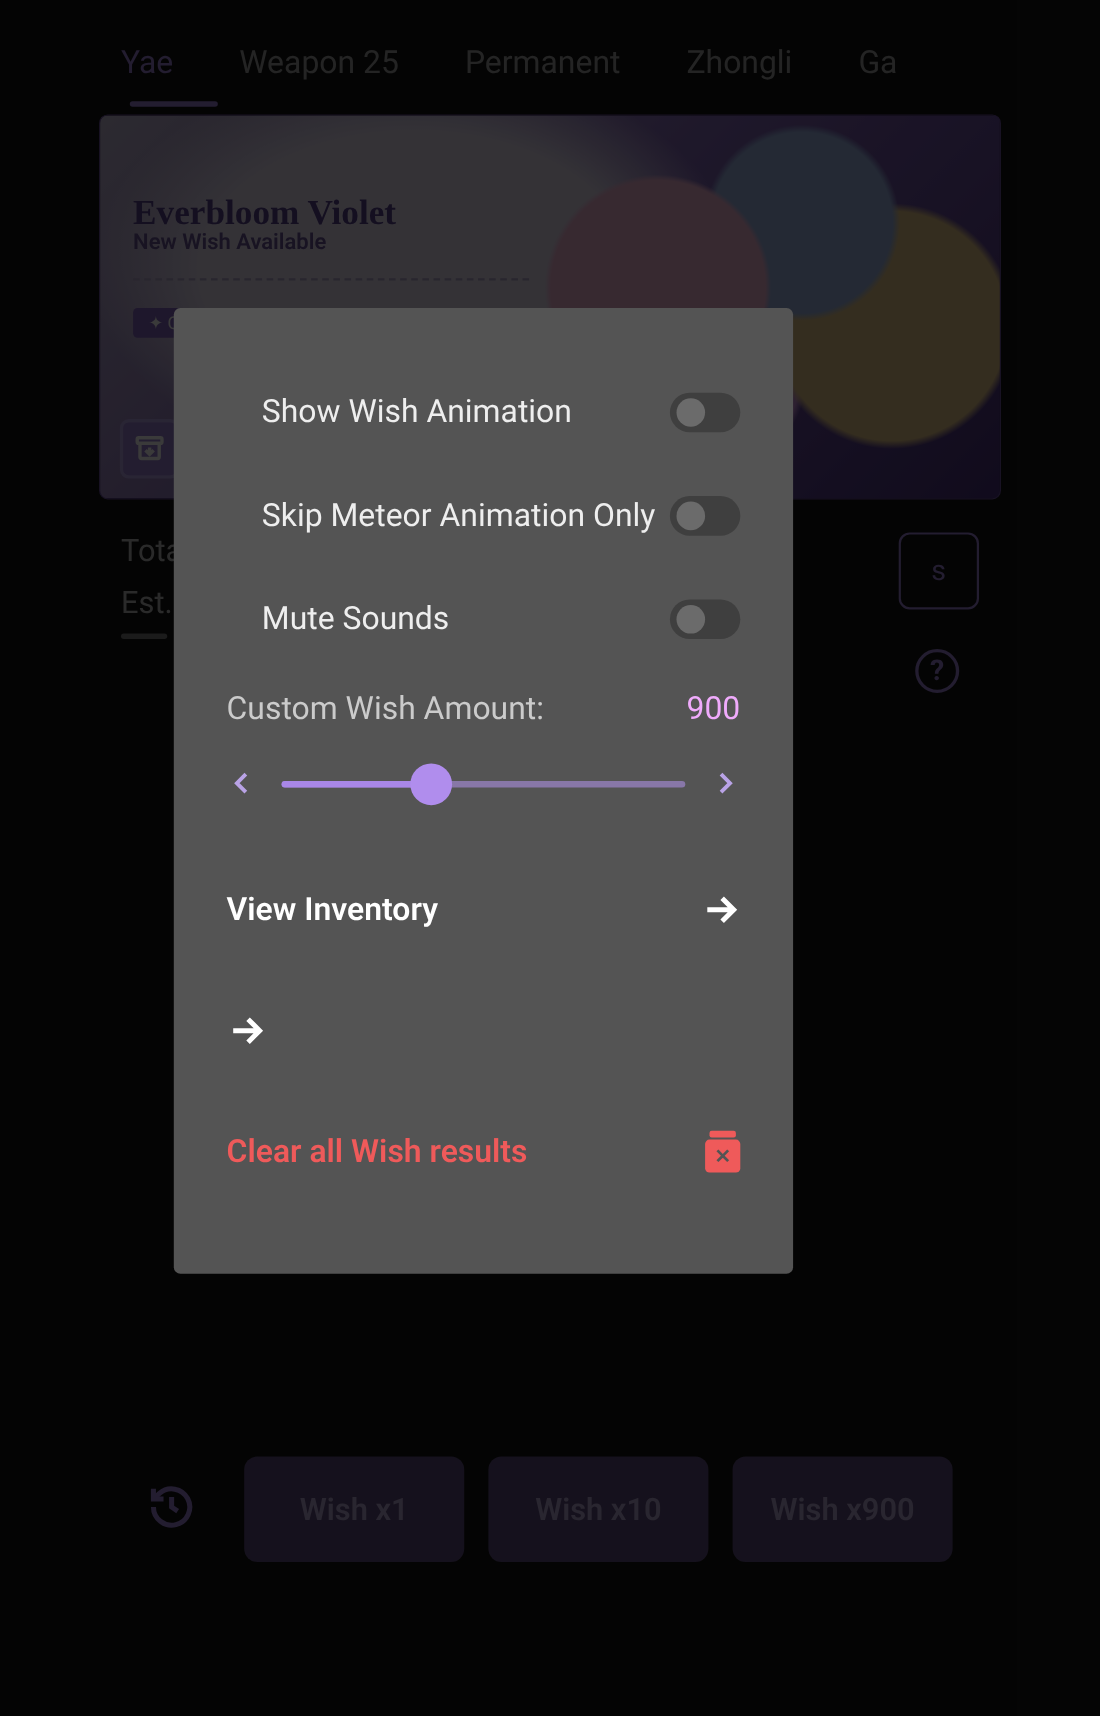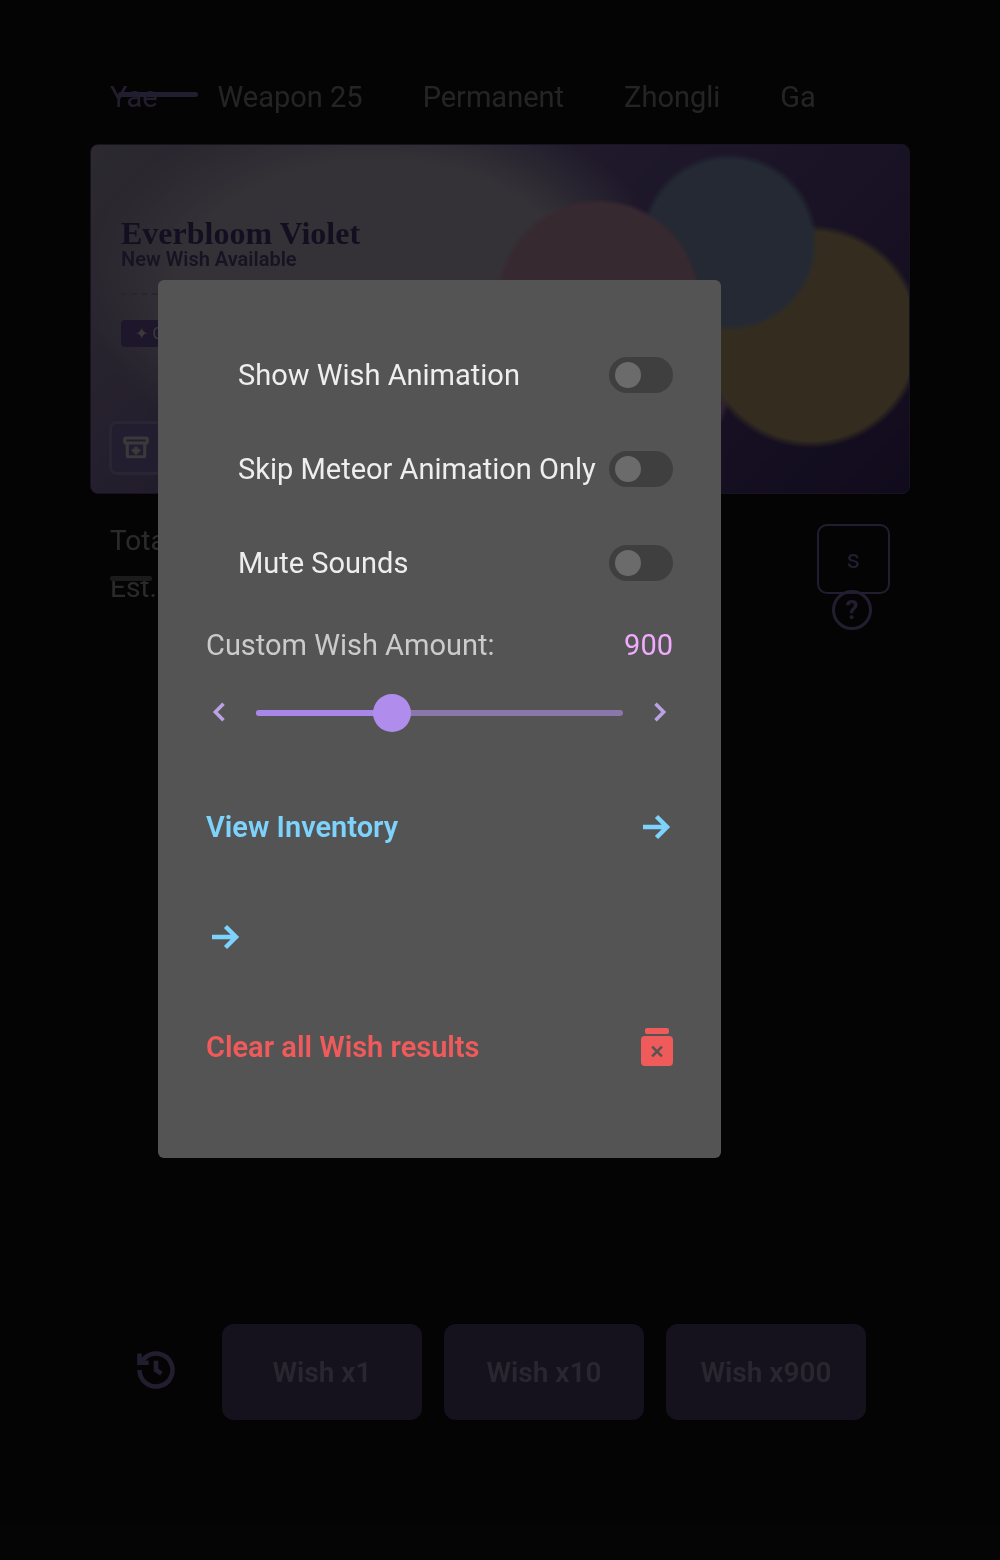--- a/index.html
+++ b/index.html
@@ -26,21 +26,20 @@
       pointer-events: none;
     }
 
     
     .tabs {
       display: flex;
       gap: 60px;
       padding: 40px 110px 20px;
       font-size: 29px;
       color: #a0a0a0;
-      margin-top: 40px;
     }
     .tab { cursor: pointer; white-space: nowrap; }
     .tab.active { color: #9b7fd4; }
     .tab-underline {
       position: absolute;
       top: 92px;
       left: 118px;
       width: 80px;
       height: 5px;
       background: #9b7fd4;
@@ -280,21 +279,21 @@
       transform: translateX(-50%);
     }
 
     .link-row {
       display: flex;
       align-items: center;
       justify-content: space-between;
       min-height: 110px;
       font-size: 29px;
       font-weight: 600;
-      color: #7dd3fc;
+      color: #ffffff;
     }
     .link-row svg { width: 36px; height: 36px; }
     .danger-row {
       display: flex;
       align-items: center;
       justify-content: space-between;
       min-height: 110px;
       font-size: 29px;
       font-weight: 600;
       color: #ef5a5a;

